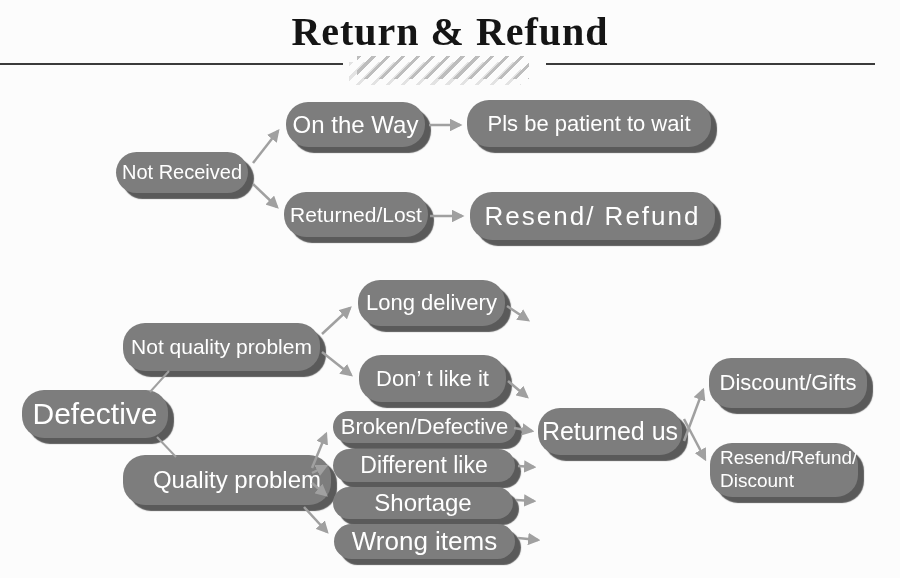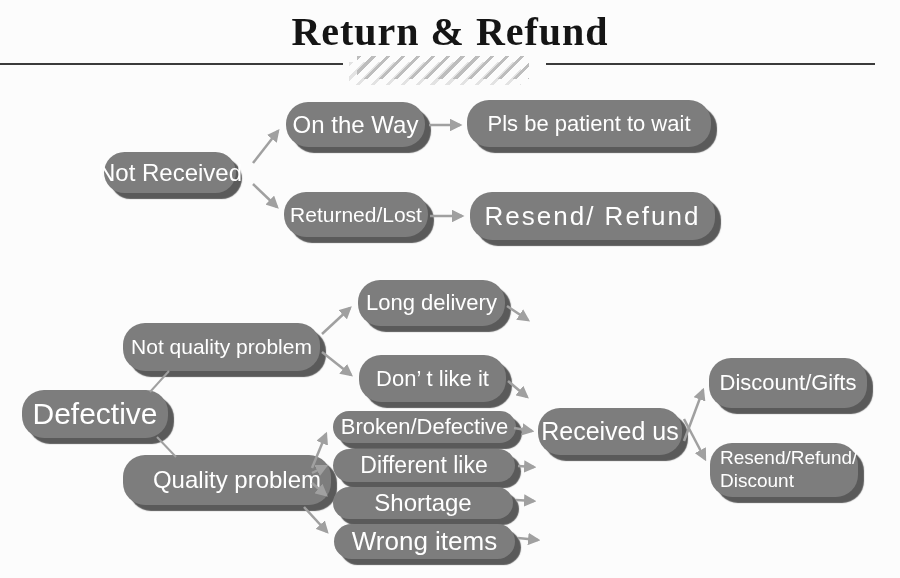--- a/index.html
+++ b/index.html
@@ -67,21 +67,21 @@
     background: var(--box, #7d7d7d);
     color: var(--node-text, #ffffff);
     display: flex;
     align-items: center;
     justify-content: center;
     white-space: nowrap;
     box-shadow: 6px 6px 1px var(--box-shadow, #5a5a5a);
     z-index: 2;
     border-radius: 22px;
   }
-  #n-not-received            { left:104px; top:152px; width:132px; height:41px; font-size:24px; }
+  #n-not-received            { left:116px; top:152px; width:132px; height:41px; font-size:20px; }
   #n-on-the-way              { left:286px; top:102px; width:139px; height:45px; font-size:24px; }
   #n-pls-be-patient          { left:467px; top:100px; width:244px; height:47px; font-size:22px; }
   #n-returned-lost           { left:284px; top:192px; width:144px; height:45px; font-size:21px; }
   #n-resend-refund           { left:470px; top:192px; width:245px; height:48px; font-size:26px; letter-spacing:2px; }
   #n-received                { left:22px;  top:390px; width:146px; height:48px; font-size:30px; }
   #n-not-quality-problem     { left:123px; top:323px; width:197px; height:48px; font-size:21px; }
   #n-quality-problem         { left:123px; top:455px; width:188px; height:50px; font-size:24px;padding-left:20px; }
   #n-long-delivery           { left:358px; top:280px; width:147px; height:46px; font-size:22px; }
   #n-dont-like-it            { left:359px; top:355px; width:147px; height:47px; font-size:22px; }
   #n-broken-defective        { left:333px; top:411px; width:183px; height:32px; font-size:22px; }
@@ -127,21 +127,21 @@
 
   <div class="node" id="n-received">Defective</div>
   <div class="node" id="n-not-quality-problem">Not quality problem</div>
   <div class="node" id="n-quality-problem">Quality problem</div>
   <div class="node" id="n-long-delivery">Long delivery</div>
   <div class="node" id="n-dont-like-it">Don’ t like it</div>
   <div class="node" id="n-broken-defective">Broken/Defective</div>
   <div class="node" id="n-different-color">Different like</div>
   <div class="node" id="n-shortage">Shortage</div>
   <div class="node" id="n-wrong-items">Wrong items</div>
-  <div class="node" id="n-contact-us">Received us</div>
+  <div class="node" id="n-contact-us">Returned us</div>
   <div class="node" id="n-discount-gifts">Discount/Gifts</div>
   <div class="node" id="n-resend-refund-discount">Resend/Refund/
 Discount</div>
 
   <svg id="connectors" viewBox="0 0 900 578" xmlns="http://www.w3.org/2000/svg">
     <defs>
       <marker id="ah" viewBox="0 0 10 10" refX="8" refY="5" markerWidth="5" markerHeight="5" orient="auto">
         <path class="ahp" d="M0,0 L10,5 L0,10 z"></path>
       </marker>
     </defs>

